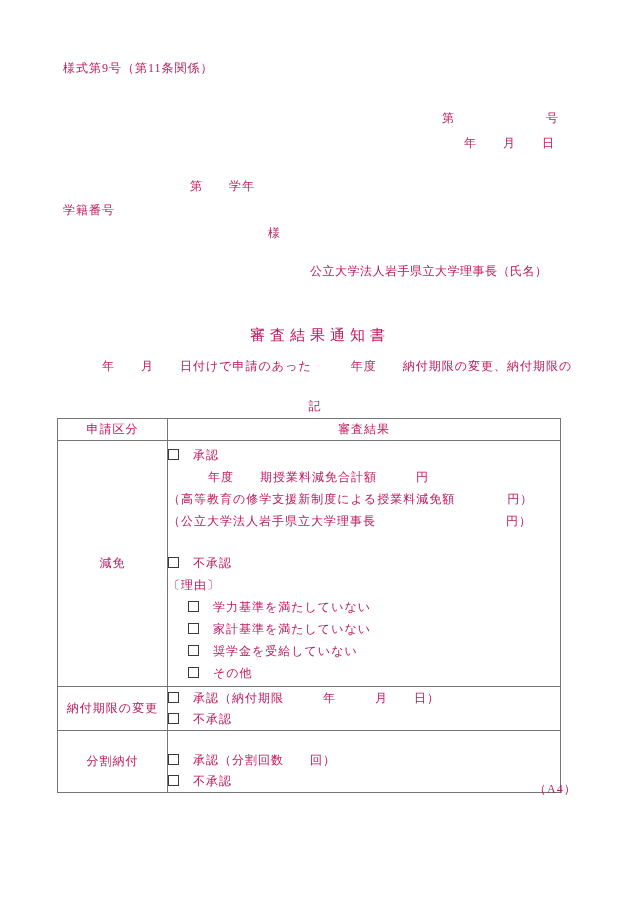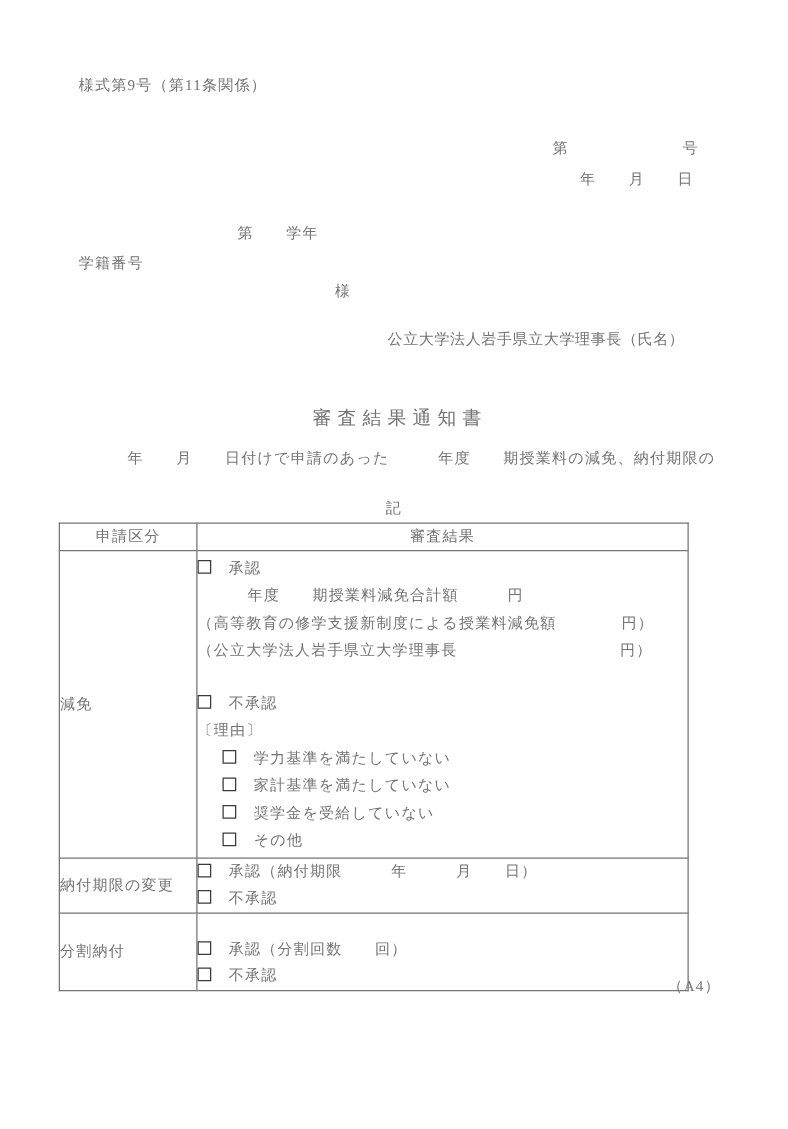--- a/index.html
+++ b/index.html
@@ -1,45 +1,45 @@
 <!DOCTYPE html>
 <html><head>
 <meta charset="utf-8">
 <style>
   html,body{margin:0;padding:0;background:#ffffff;}
   .page{
     position:relative;
     width:630px;height:903px;
     background:#ffffff;
     font-family:"Liberation Serif","DejaVu Serif",serif;
-    color:#737373;
+    color:#be185d;
     font-size:12px;
     letter-spacing:1px;
     overflow:hidden;
   }
   .abs{position:absolute;white-space:pre;line-height:15px;}
   .centered{left:0;right:0;text-align:center;white-space:pre;}
   .doc-title{font-size:15px;letter-spacing:5px;}
   .para{position:absolute;left:63px;top:354px;width:520px;line-height:24px;white-space:pre;}
   
   table.results{
-    position:absolute;left:47px;top:418px;
-    width:503px;border-collapse:collapse;table-layout:fixed;font-family:Liberation Mono, monospace;
+    position:absolute;left:57px;top:418px;
+    width:503px;border-collapse:collapse;table-layout:fixed;
   }
   table.results td,table.results th{
     border:1px solid #757575;
     font-weight:normal;
     font-size:12px;
     vertical-align:middle;
     padding:0;
   }
   col.c1{width:110px;}
   col.c2{width:393px;}
   tr.hdr td{height:21px;text-align:center;}
-  td.label-cell{padding-left:11px;text-align:left;}
+  td.label-cell{padding-left:11px;text-align:center;}
   td.result-cell{vertical-align:top;padding:4px 6px 0 13px;}
   .line{line-height:22px;white-space:pre;}
   .line-sm{line-height:21px;white-space:pre;}
   .lvl2{margin-left:20px;}
   .indent-amount{margin-left:40px;}
   .gap{height:20px;}
   .cb{
     display:inline-block;width:9px;height:9px;
     border:1px solid #3a3a3a;background:#fff;
     margin-right:14px;vertical-align:-1px;
@@ -56,21 +56,21 @@
   <div class="abs" style="left:464px;top:136px;">年　　月　　日</div>
 
   <div class="abs" style="left:190px;top:179px;">第　　学年</div>
   <div class="abs" style="left:63px;top:203px;">学籍番号</div>
   <div class="abs" style="left:268px;top:226px;">様</div>
 
   <div class="abs" style="left:310px;top:264px;letter-spacing:0.5px;">公立大学法人岩手県立大学理事長（氏名）</div>
 
   <div class="abs centered doc-title" style="top:328px;margin-left:10px;">審査結果通知書</div>
 
-  <div class="para"><span>　　　年　　月　　日付けで申請のあった　　　年度　　期授業料の減免、納付期限の</span><br>
+  <div class="para"><span>　　　年　　月　　日付けで申請のあった　　　年度　　納付期限の変更、納付期限の</span><br>
 </div>
 
   <div class="abs centered" style="top:399px;">記</div>
 
   <table class="results">
     <colgroup>
         <col class="c1">
         <col class="c2">
       </colgroup>
     <tbody>

